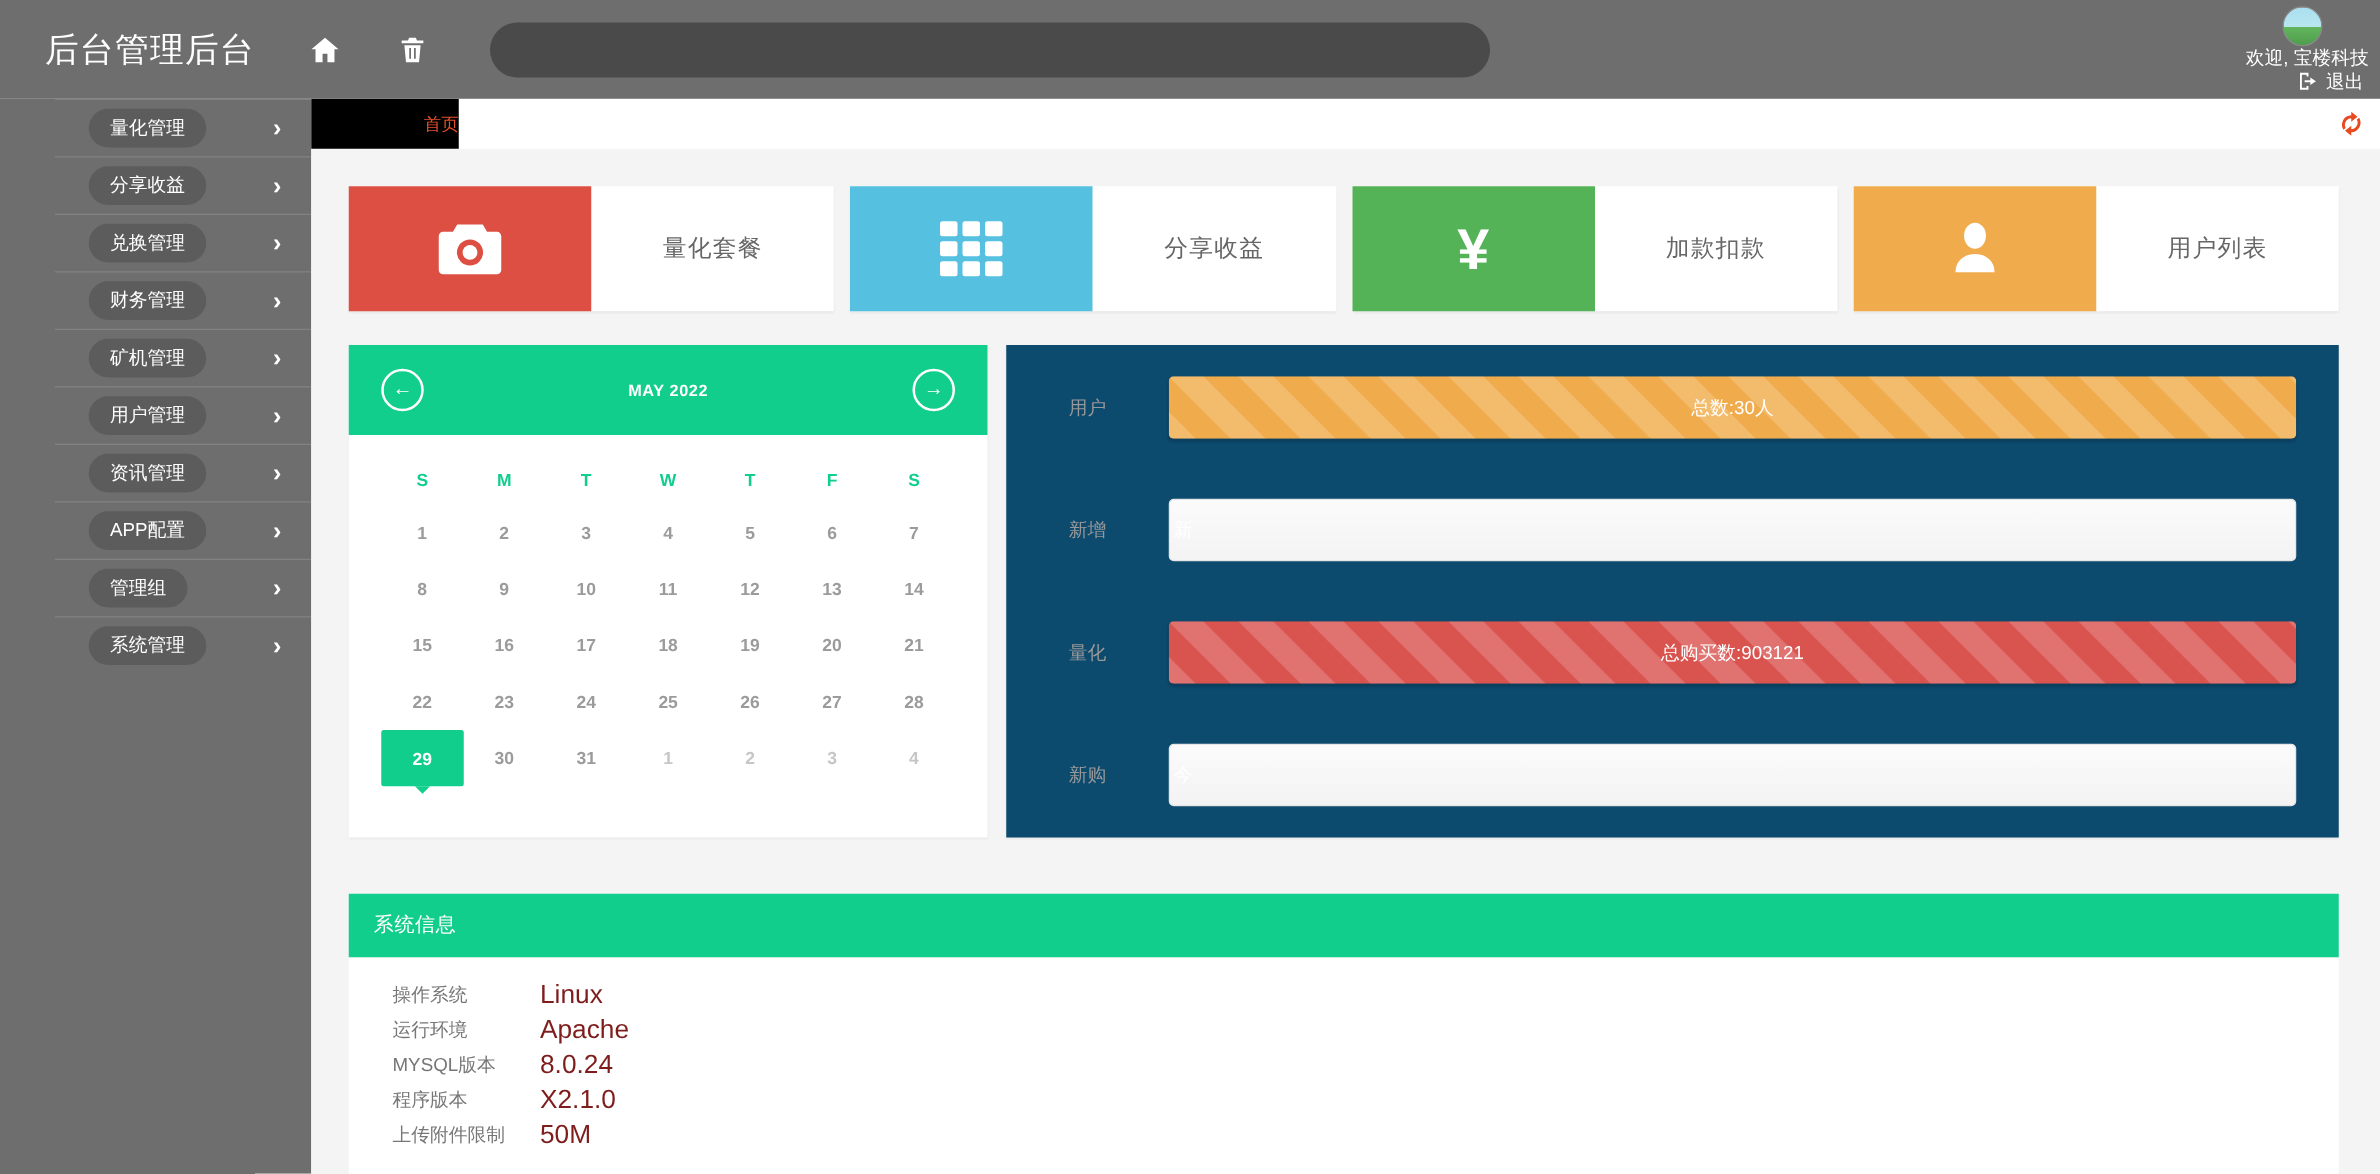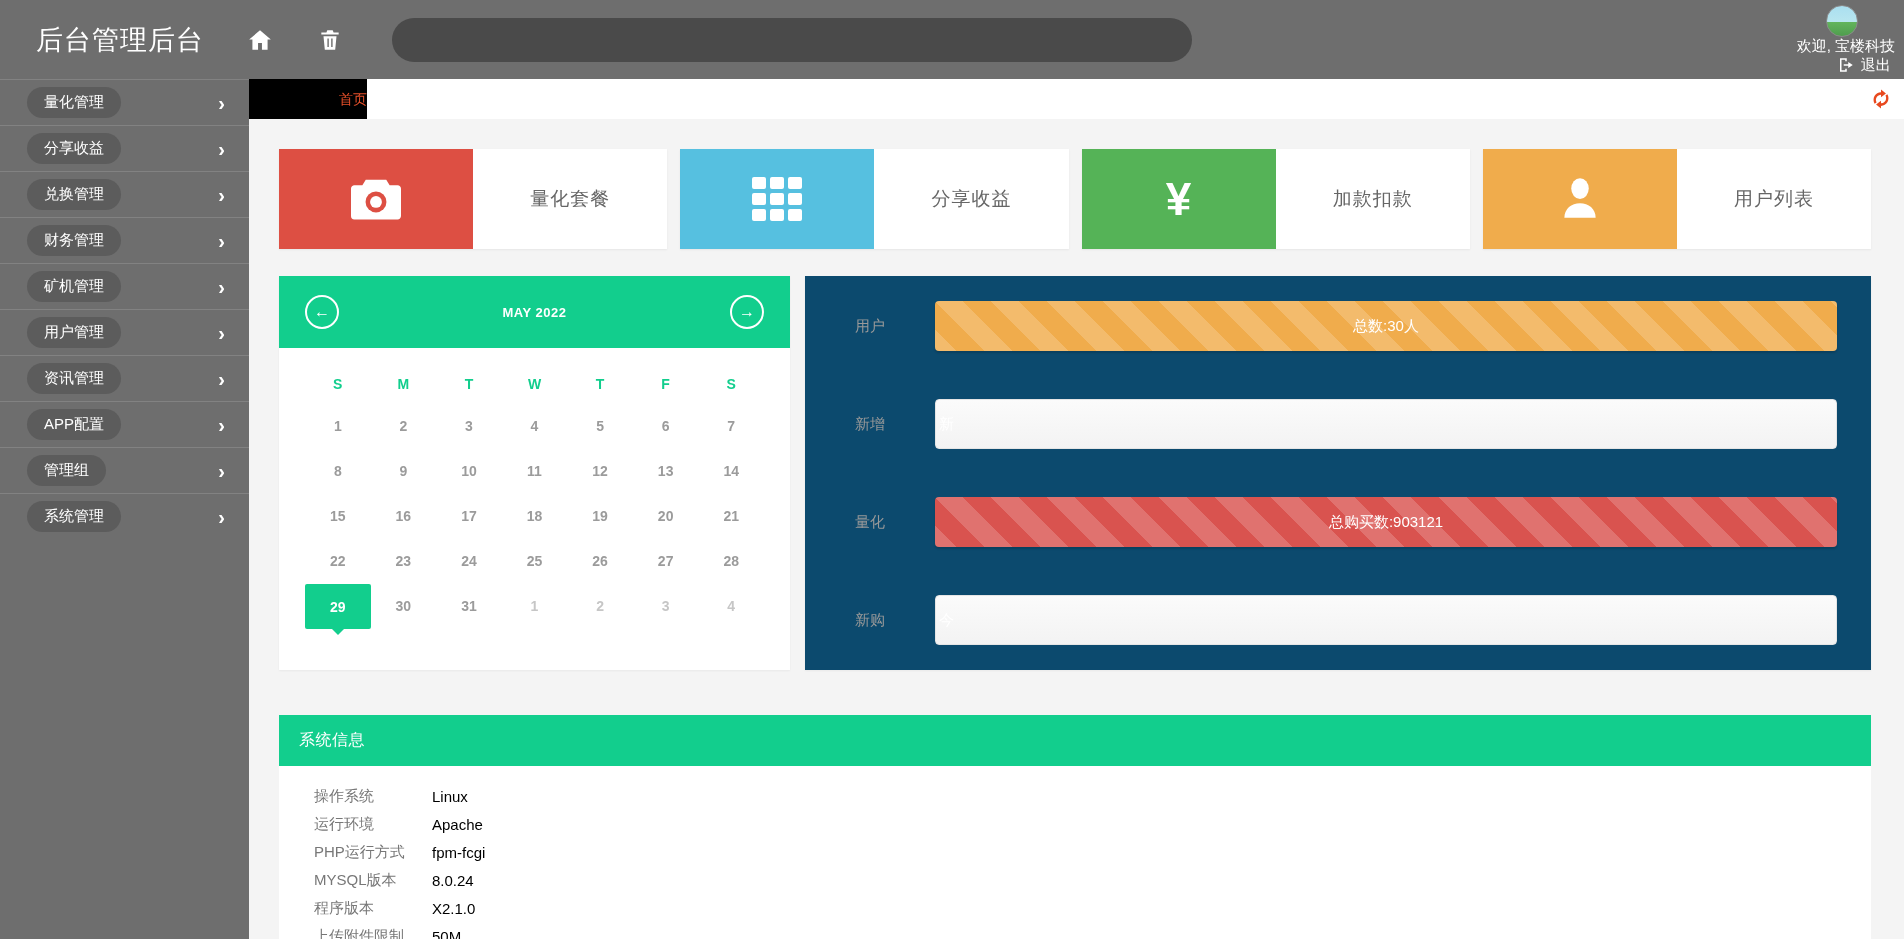--- a/index.html
+++ b/index.html
@@ -19,21 +19,21 @@
             background:linear-gradient(180deg,#aadff0 0%,#b8e6ef 52%,#63b55c 52%,#4f9d4e 100%);
             border:1px solid #8a8a8a; }
   .welcome { color:#fff; font-size:15px; margin-left:8px; white-space:nowrap; }
   .logout { display:flex; align-items:center; margin-left:44px; cursor:pointer; }
   .logout svg { width:18px; height:18px; }
   .logout-label { color:#fff; font-size:15px; margin-left:6px; white-space:nowrap; }
 
   
   .sidebar { position:absolute; top:79px; left:0; width:249px; height:860px; background:#6e6e6e; }
   .side-item { height:46px; display:flex; align-items:center; padding-left:27px;
-               border-top:1px solid rgba(255,255,255,0.14); cursor:pointer; }
+               border-top:1px solid rgba(255,255,255,0.14); cursor:pointer;margin-left:44px; }
   .side-pill { background:#5c5c5c; color:#fff; font-size:15px; border-radius:17px;
                padding:6px 17px; white-space:nowrap; }
   .side-chev { margin-left:auto; margin-right:24px; color:#fff; font-size:20px; font-weight:bold; line-height:1; }
 
   
   .main { position:absolute; top:79px; left:249px; width:1655px; height:860px; background:#f4f4f4; }
   .tabbar { height:40px; background:#fff; position:relative; }
   .tab { display:inline-block; width:118px; height:40px; line-height:40px; text-align:right;
          background:#000000; color:#e8502a; font-size:14px; cursor:pointer; }
   .refresh-btn { position:absolute; right:12px; top:9px; width:22px; height:22px; cursor:pointer; }
@@ -85,21 +85,21 @@
                background:linear-gradient(180deg,#fbfbfb,#f3f3f3); display:flex; align-items:center; overflow:hidden; }
   .ghost-text { color:#fff; font-size:15px; padding-left:3px; width:24px; overflow:hidden; white-space:nowrap; }
 
   
   .sysinfo { margin-top:45px; }
   .sys-head { height:51px; display:flex; align-items:center; padding-left:20px;
               color:#fff; font-size:16px; letter-spacing:0.5px; }
   .sys-body { background:#fff; padding:16px 0 20px; }
   .sys-row { display:flex; align-items:center; height:28px; }
   .sys-label { width:118px; margin-left:35px; color:#777; font-size:15px; white-space:nowrap; }
-  .sys-value { color:#000000; font-size:15px; }
+  .sys-value { color:#7f1d1d; font-size:21px; }
 </style>
 <style>.cal-cell.selected::after{border-top-color:#12ce8d;}</style></head>
 <body>
 
 <div class="header">
   <div class="brand">后台管理后台</div>
 
   <div class="hicon">
     <svg viewBox="0 0 24 24">
         <path fill="#fff" d="M12 3l10 8.5h-3V21h-5.2v-6.2H10.2V21H5v-9.5H2z"></path>
@@ -333,24 +333,20 @@
       <div class="sys-body" id="sys-body">
           <div class="sys-row">
             <div class="sys-label">操作系统</div>
             <div class="sys-value">Linux</div>
           </div>
           <div class="sys-row">
             <div class="sys-label">运行环境</div>
             <div class="sys-value">Apache</div>
           </div>
           <div class="sys-row">
-            <div class="sys-label">PHP运行方式</div>
-            <div class="sys-value">fpm-fcgi</div>
-          </div>
-          <div class="sys-row">
             <div class="sys-label">MYSQL版本</div>
             <div class="sys-value">8.0.24</div>
           </div>
           <div class="sys-row">
             <div class="sys-label">程序版本</div>
             <div class="sys-value">X2.1.0</div>
           </div>
           <div class="sys-row">
             <div class="sys-label">上传附件限制</div>
             <div class="sys-value">50M</div>

